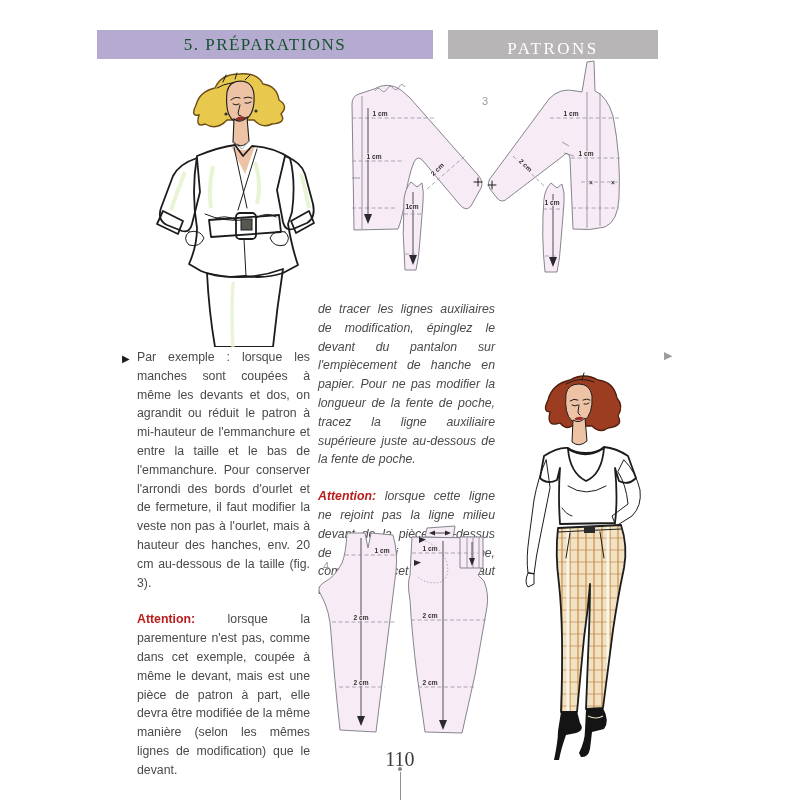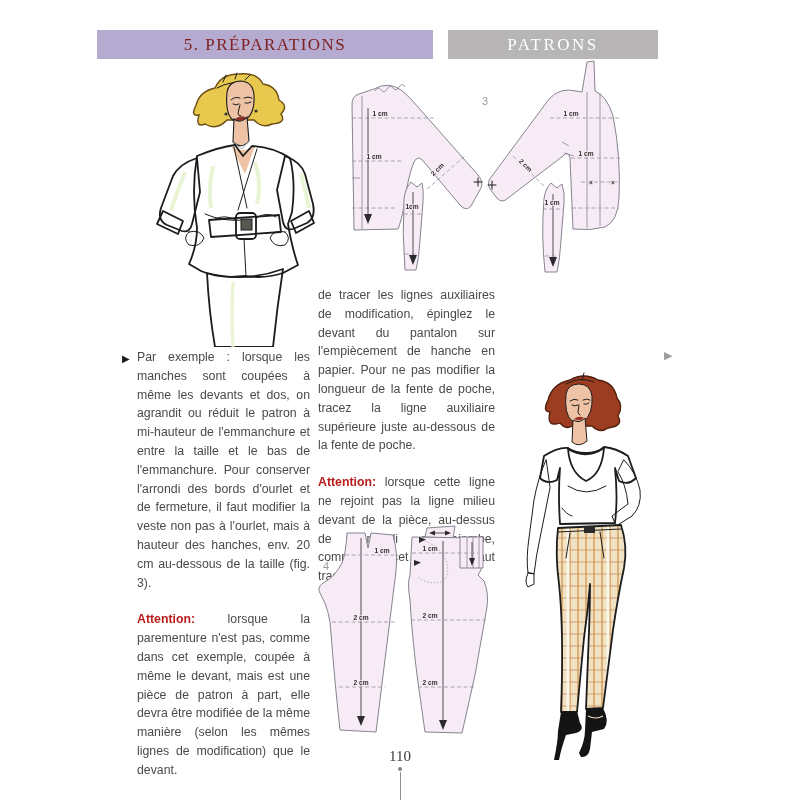--- a/index.html
+++ b/index.html
@@ -1,37 +1,37 @@
 <!DOCTYPE html>
 <html><head>
 <meta charset="utf-8">
 <style>
   html,body{margin:0;padding:0;}
   .page{position:relative;width:800px;height:800px;background:#ffffff;overflow:hidden;
         font-family:"Liberation Sans","DejaVu Sans",sans-serif;color:#4a4a4a;}
   .tab{position:absolute;top:30px;height:29px;display:flex;align-items:center;justify-content:center;
        font-family:"Liberation Serif","DejaVu Serif",serif;font-size:17px;}
-  .tab-left{left:97px;width:336px;background:#b5aacf;color:#7f1d1d;letter-spacing:1.5px;}
-  .tab-right{left:448px;width:210px;background:#b7b5b6;color:#ffffff;letter-spacing:2.5px;}
+  .tab-left{left:97px;width:336px;background:#b5aacf;color:#14532d;letter-spacing:1.5px;}
+  .tab-right{left:448px;width:210px;background:#b7b5b6;color:#ffffff;letter-spacing:2.5px;align-items:flex-end;}
   .col{position:absolute;font-size:12.3px;line-height:18.8px;text-align:justify;}
   .col p{margin:0 0 18px 0;}
   .col .bold{font-weight:bold;color:#b91c1c;}
   .col-left{left:122px;top:348px;width:188px;}
   .col-left p{padding-left:15px;}
   .marker{position:absolute;left:0;top:2px;font-size:10px;color:#1a1a1a;}
-  .col-mid{left:318px;top:286px;width:177px;}
+  .col-mid{left:318px;top:300px;width:177px;font-style:italic;}
   .col-right{left:498px;top:284px;width:183px;}
   .cont-arrow{position:absolute;left:664px;top:349px;font-size:11px;color:#9c9c9c;}
   .figure{position:absolute;}
   .fig3{left:338px;top:58px;width:345px;height:225px;}
   .fig4{left:315px;top:525px;width:190px;height:235px;}
   .illu1{left:105px;top:62px;width:215px;height:285px;}
   .illu2{left:500px;top:368px;width:195px;height:397px;}
   .pagenum{position:absolute;left:360px;top:748px;width:80px;text-align:center;
-           font-family:"Liberation Serif","DejaVu Serif",serif;font-size:15px;color:#3a3a3a;}
+           font-family:"Liberation Serif","DejaVu Serif",serif;font-size:20px;color:#3a3a3a;}
   .orn-dot{position:absolute;left:398px;top:767px;width:4px;height:4px;border-radius:50%;background:#7c8a7c;}
   .orn-line{position:absolute;left:400px;top:772px;width:1px;height:28px;background:#8a968a;}
   svg text.lbl{font-family:"Liberation Sans","DejaVu Sans",sans-serif;font-size:6.6px;font-weight:bold;
                fill:#2e2e2e;paint-order:stroke;stroke:#f7ebf5;stroke-width:1.6px;text-anchor:middle;}
   svg text.fignum{font-family:"Liberation Sans","DejaVu Sans",sans-serif;font-size:11px;fill:#9a9a9a;}
   svg .piece{fill:#f7ebf5;stroke:#85858f;stroke-width:1;stroke-linejoin:round;}
   svg .dash{fill:none;stroke:#9494a3;stroke-width:.8;stroke-dasharray:4 2.5;}
   svg .dots{fill:none;stroke:#8d8d9a;stroke-width:.8;stroke-dasharray:1.3 2;}
   svg .thin{fill:none;stroke:#85858f;stroke-width:.8;}
   svg .grain{fill:none;stroke:#3c3c42;stroke-width:.9;}

